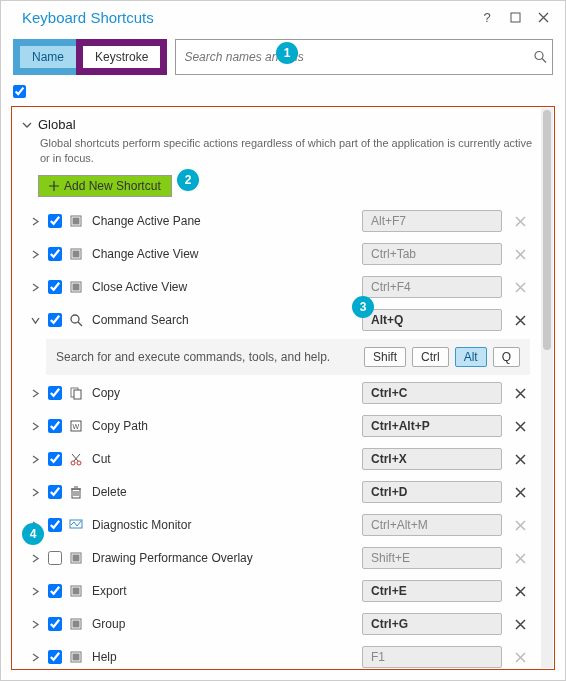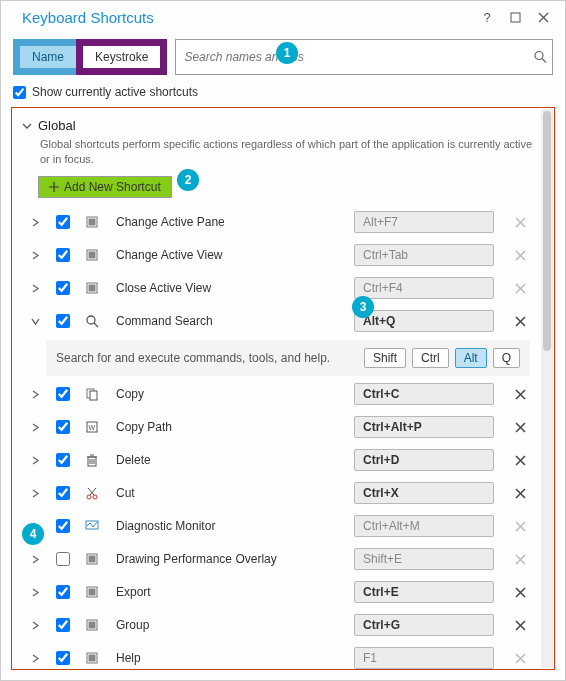--- a/index.html
+++ b/index.html
@@ -144,21 +144,21 @@
     align-items: center;
     gap: 5px;
     color: #333;
   }
   .rows { margin-top: 8px; }
   .row {
     display: flex;
     align-items: center;
     padding: 4px 2px;
     height: 33px;
-    gap: 12px;
+    gap: 4px;
   }
   .row .expand {
     width: 14px; height:14px;
     display: flex; align-items:center; justify-content:center;
     color: #666;
     cursor: pointer;
     font-size: 10px;
     margin-left: 8px;
   }
   .row .check {
@@ -267,21 +267,20 @@
         <svg width="13" height="13" viewBox="0 0 13 13">
             <circle cx="5" cy="5" r="4" fill="none" stroke="#666" stroke-width="1.2"></circle>
             <path d="M8 8 L12 12" stroke="#666" stroke-width="1.2"></path>
           </svg>
       </span>
     </div>
   </div>
 
   <label class="checkbox-row">
     <input type="checkbox" checked="" style="">
-    <span>Show currently active shortcuts</span>
   </label>
 
   <div class="content">
     <div class="scroll-track">
       <div class="scroll-thumb"></div>
     </div>
     <div class="list-area">
 
       <div class="section-header">
         <span>
@@ -438,48 +437,48 @@
           </div>
           <div class="row">
             <span class="expand">
               <svg width="9" height="9" viewBox="0 0 9 9">
                 <path d="M2 1 L7 4.5 L2 8" fill="none" stroke="#666" stroke-width="1.3"></path>
               </svg>
             </span>
             <input type="checkbox" class="check" checked="" style="">
             <span class="iconbox">
               <svg width="14" height="14" viewBox="0 0 14 14">
-                <rect x="3" y="4" width="8" height="9" fill="none" stroke="#555" stroke-width="1"></rect>
-                <path d="M2 4 H12 M5 2 H9 M5 6 V11 M7 6 V11 M9 6 V11" stroke="#555" stroke-width="1"></path>
-              </svg>
-            </span>
-            <span class="label">Delete</span>
-            <div class="keys bold">Ctrl+D</div>
-            <span class="close active">
-              <svg width="11" height="11" viewBox="0 0 11 11">
-                <path d="M1 1 L10 10 M10 1 L1 10" stroke="currentColor" stroke-width="1.5"></path>
-              </svg>
-            </span>
-          </div>
-          <div class="row">
-            <span class="expand">
-              <svg width="9" height="9" viewBox="0 0 9 9">
-                <path d="M2 1 L7 4.5 L2 8" fill="none" stroke="#666" stroke-width="1.3"></path>
-              </svg>
-            </span>
-            <input type="checkbox" class="check" checked="" style="">
-            <span class="iconbox">
-              <svg width="14" height="14" viewBox="0 0 14 14">
                 <circle cx="4" cy="11" r="2" fill="none" stroke="#c33" stroke-width="1"></circle>
                 <circle cx="10" cy="11" r="2" fill="none" stroke="#c33" stroke-width="1"></circle>
                 <path d="M5 9 L11 2 M9 9 L3 2" stroke="#555" stroke-width="1"></path>
               </svg>
             </span>
             <span class="label">Cut</span>
             <div class="keys bold">Ctrl+X</div>
+            <span class="close active">
+              <svg width="11" height="11" viewBox="0 0 11 11">
+                <path d="M1 1 L10 10 M10 1 L1 10" stroke="currentColor" stroke-width="1.5"></path>
+              </svg>
+            </span>
+          </div>
+          <div class="row">
+            <span class="expand">
+              <svg width="9" height="9" viewBox="0 0 9 9">
+                <path d="M2 1 L7 4.5 L2 8" fill="none" stroke="#666" stroke-width="1.3"></path>
+              </svg>
+            </span>
+            <input type="checkbox" class="check" checked="" style="">
+            <span class="iconbox">
+              <svg width="14" height="14" viewBox="0 0 14 14">
+                <rect x="3" y="4" width="8" height="9" fill="none" stroke="#555" stroke-width="1"></rect>
+                <path d="M2 4 H12 M5 2 H9 M5 6 V11 M7 6 V11 M9 6 V11" stroke="#555" stroke-width="1"></path>
+              </svg>
+            </span>
+            <span class="label">Delete</span>
+            <div class="keys bold">Ctrl+D</div>
             <span class="close active">
               <svg width="11" height="11" viewBox="0 0 11 11">
                 <path d="M1 1 L10 10 M10 1 L1 10" stroke="currentColor" stroke-width="1.5"></path>
               </svg>
             </span>
           </div>
           <div class="row">
             <span class="expand">
               <svg width="9" height="9" viewBox="0 0 9 9">
                 <path d="M2 1 L7 4.5 L2 8" fill="none" stroke="#666" stroke-width="1.3"></path>

